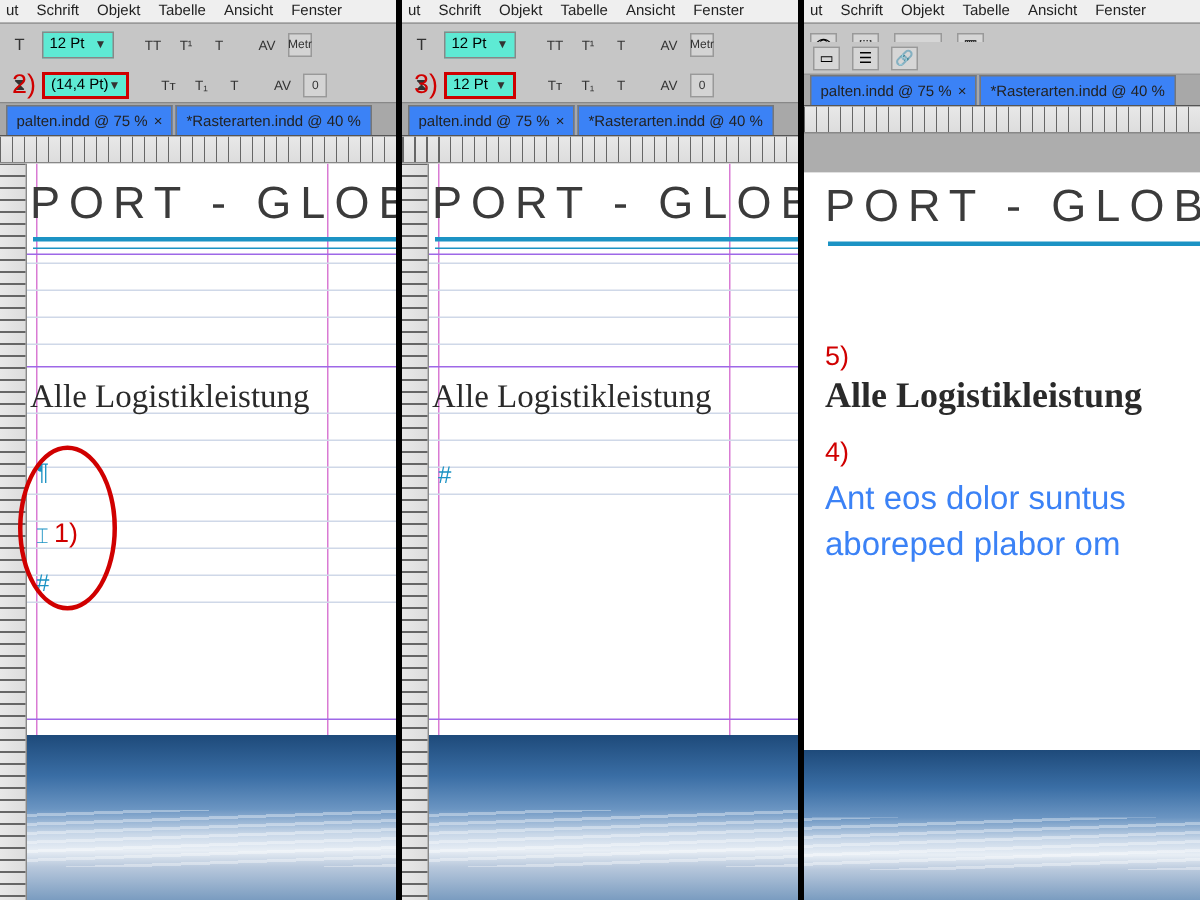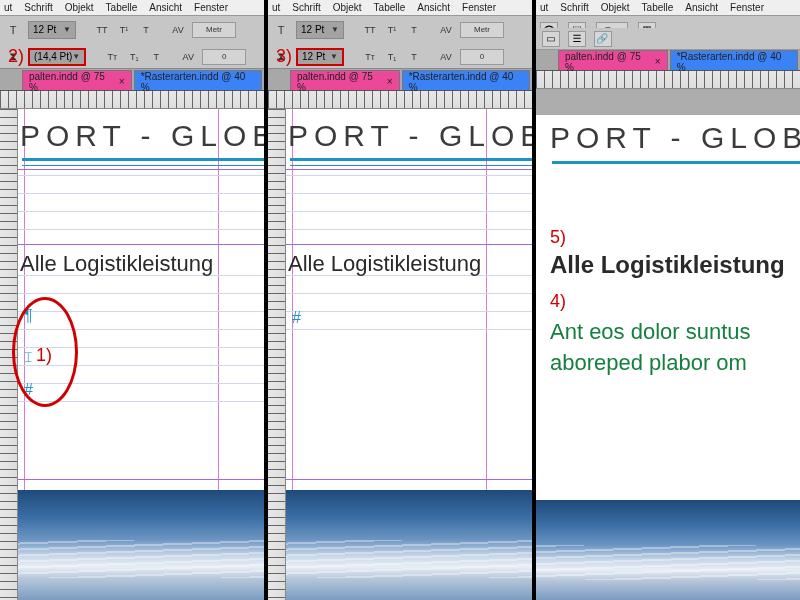--- a/index.html
+++ b/index.html
@@ -10,52 +10,52 @@
 
   .menubar { height: 15px; background: #efefef; display: flex; align-items: center; padding: 0 4px; font-size: 10px; color: #222; gap: 12px; }
   .menubar span { white-space: nowrap; }
 
   .toolbar { height: 54px; background: #c6c6c6; border-top: 1px solid #999; border-bottom: 1px solid #888; position: relative; }
   .toolbar-row { position: absolute; left: 0; right: 0; height: 27px; display: flex; align-items: center; padding: 0 4px; gap: 6px; }
   .toolbar-row.top { top: 0; }
   .toolbar-row.bot { top: 27px; }
 
   .icon-slot { width: 18px; height: 18px; display: flex; align-items: center; justify-content: center; color: #333; }
-  .sizebox { display: flex; align-items: center; background: #a3a3a3; border: 1px solid #888; height: 18px; font-size: 10px; padding: 0 4px; min-width: 48px; justify-content: space-between; }
+  .sizebox { display: flex; align-items: center; background: #5eead4; border: 1px solid #888; height: 18px; font-size: 10px; padding: 0 4px; min-width: 48px; justify-content: space-between; }
   .sizebox.red { border: 2px solid #cf0000; }
   .sizebox .arrow { font-size: 8px; color: #333; }
 
   .ttbtn { width: 16px; height: 16px; font-size: 9px; color: #333; display:flex; align-items:center; justify-content:center; }
-  .tbtn { width: 44px; height: 16px; background: #d4d4d4; border:1px solid #999; font-size:8px; display:flex; align-items:center; justify-content:center; color:#333; }
+  .tbtn { width: 16px; height: 16px; background: #d4d4d4; border:1px solid #999; font-size:8px; display:flex; align-items:center; justify-content:center; color:#333; }
 
   .tabbar { height: 22px; background: #a8a8a8; display:flex; align-items:flex-end; padding-left:4px; border-bottom:1px solid #555; }
   .tab { background:#3b82f6; height:20px; padding:2px 6px 0 6px; font-size:10px; color:#222; border:1px solid #777; border-bottom:none; margin-right:2px; display:flex; align-items:center; gap:4px; }
-  .tab.active { background:#ec4899;margin-left:18px; }
+  .tab.active { background:#3b82f6; }
   .tab .close { font-size:10px; }
 
   .ruler-h { height: 18px; background: linear-gradient(#e8e8e8,#ddd); border-bottom:1px solid #888; position:relative; overflow:hidden; }
   .ruler-h::before { content:""; position:absolute; left:0; right:0; top:0; bottom:0;
     background-image: repeating-linear-gradient(to right, #666 0 1px, transparent 1px 8px); }
 
   .page-area { position:absolute; left:0; right:0; top:109px; bottom:0; background:#fff; overflow:hidden; }
   .ruler-v { position:absolute; left:0; top:0; bottom:0; width:18px; background:linear-gradient(to right,#e8e8e8,#ddd); border-right:1px solid #888; }
   .ruler-v::before { content:""; position:absolute; left:0; right:0; top:0; bottom:0;
     background-image: repeating-linear-gradient(to bottom,#666 0 1px, transparent 1px 8px); }
   .canvas { position:absolute; left:18px; right:0; top:0; bottom:0; background:#fff; }
 
   .guide-h { position:absolute; left:0; right:0; height:1px; background:#9e68e7; }
   .guide-v { position:absolute; top:0; bottom:0; width:1px; background:#d97bd4; }
   .baseline { position:absolute; left:0; right:0; height:1px; background:#cfd8e8; }
 
   .doc-title { position:absolute; font-family: "Segoe UI", sans-serif; color:#3b3b3b; letter-spacing:6px; font-size:30px; white-space:nowrap; }
   .underline-thick { position:absolute; height:3px; background:#1c93c4; }
   .underline-thin { position:absolute; height:1px; background:#1c93c4; }
-  .headline { position:absolute; font-family:Liberation Sans, sans-serif; font-size:22px; color:#2a2a2a; white-space:nowrap; }
+  .headline { position:absolute; font-family:Liberation Serif, serif; font-size:22px; color:#2a2a2a; white-space:nowrap; }
   .headline.bold { font-weight:700; font-size:24px; }
-  .bodytext { position:absolute; font-family:"Segoe UI", sans-serif; font-size:22px; color:#15803d; line-height:1.4; }
+  .bodytext { position:absolute; font-family:"Segoe UI", sans-serif; font-size:22px; color:#3b82f6; line-height:1.4; }
   .hiddenchar { color:#1c93c4; font-size:16px; position:absolute; }
 
   .anno { position:absolute; color:#d00000; font-size:18px; font-weight:400; font-family:"Segoe UI",sans-serif; }
   .circle { position:absolute; border:3px solid #d00000; border-radius:50%; }
 
   .sky { position:absolute; left:0; right:0; bottom:0; height:110px;
     background: linear-gradient(#1e4a7a 0%, #3a6ea5 25%, #6b95c2 45%, #c8d7e8 60%, #e8eef5 70%, #b8c8dc 80%, #7a9cc0 100%); }
   .sky::after{ content:""; position:absolute; left:0; right:0; top:45%; height:35%;
     background: repeating-linear-gradient(-2deg, rgba(255,255,255,0.6) 0 2px, transparent 2px 6px); opacity:0.6; }
 

